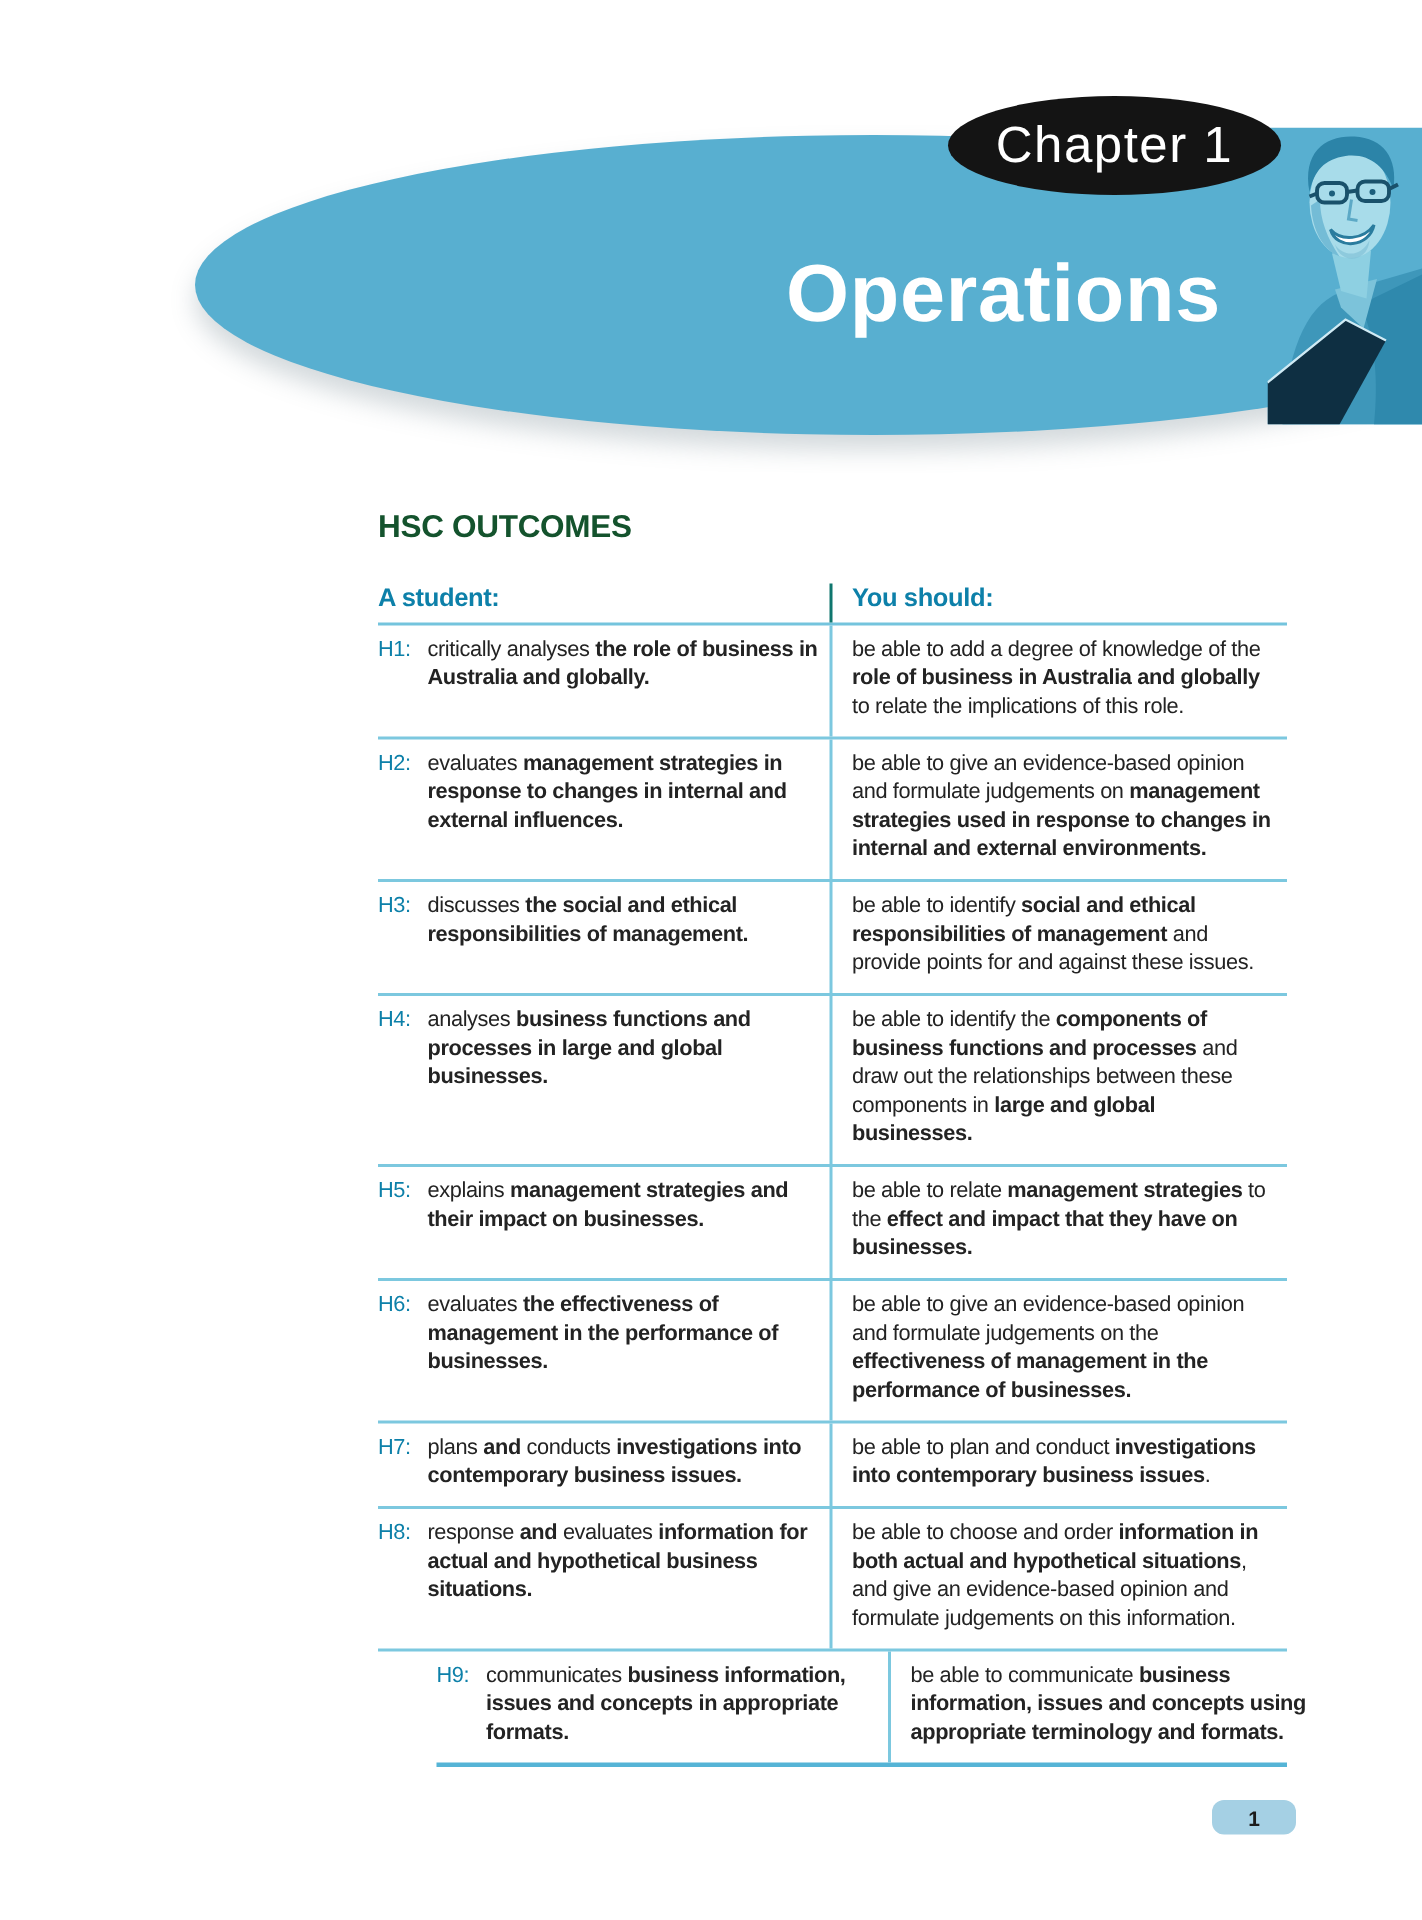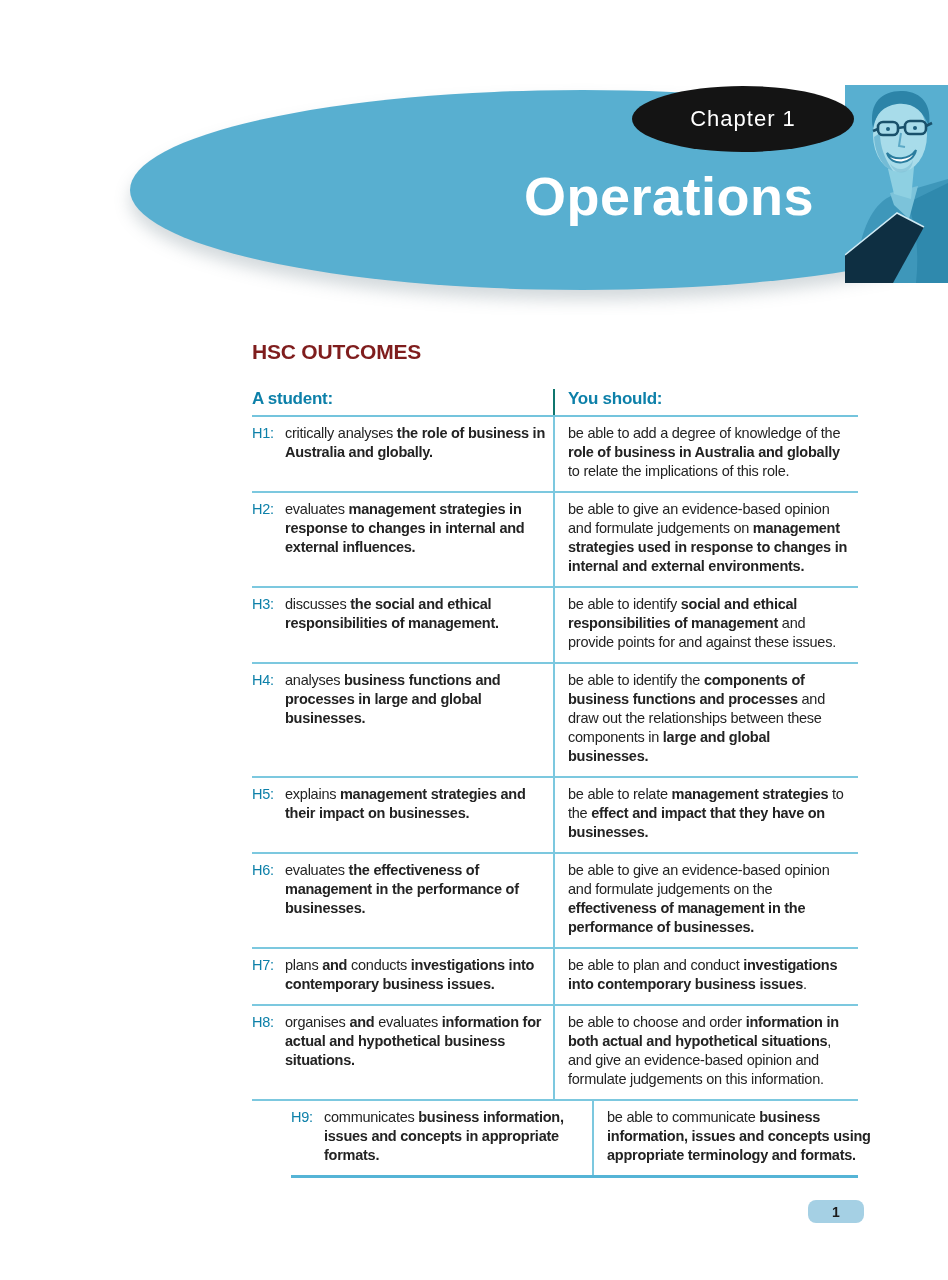--- a/index.html
+++ b/index.html
@@ -9,32 +9,32 @@
   }
   
   .banner{position:absolute;left:0;top:0;width:948px;height:315px;overflow:hidden;}
   .banner-ellipse{
     position:absolute;left:130px;top:90px;width:905px;height:200px;
     border-radius:50%;background:#58afd0;
     box-shadow:0 10px 16px rgba(110,130,140,.30);
   }
   .photo{position:absolute;left:845px;top:85px;width:103px;height:198px;}
   .chapter-badge{
-    position:absolute;left:632px;top:86px;width:222px;height:66px;border-radius:50%;
+    position:absolute;left:632px;top:64px;width:222px;height:66px;border-radius:50%;
     background:#141414;color:#ffffff;display:flex;align-items:center;justify-content:center;
-    font-size:22px;font-weight:400;letter-spacing:1px;
+    font-size:34px;font-weight:400;letter-spacing:1px;
   }
   .chapter-title{
     position:absolute;top:166px;right:134px;color:#ffffff;
     font-size:54px;font-weight:700;letter-spacing:0.5px;line-height:60px;
   }
   
   .content{position:absolute;left:252px;top:340px;width:606px;}
   .outcomes-heading{
-    margin:0 0 25px 0;color:#7f1d1d;font-size:21px;font-weight:700;letter-spacing:-0.2px;
+    margin:0 0 25px 0;color:#14532d;font-size:21px;font-weight:700;letter-spacing:-0.2px;
   }
   .otable{width:606px;font-size:14.5px;line-height:19px;letter-spacing:-0.25px;}
   .thead{display:grid;grid-template-columns:301px 305px;border-bottom:2px solid #74c4dd;}
   .thead .hcell{color:#0d80a9;font-size:17px;font-weight:700;padding:0 0 7px 0;}
   .thead .hcell.rt{border-left:2px solid #0f766e;padding-left:13px;}
   .row{display:grid;grid-template-columns:301px 305px;border-bottom:2px solid #7cc8df;}
   .row:last-child{border-bottom:3px solid #55b4d6;margin-left:39px;}
   .cell{padding:7px 0 10px 0;}
   .cell.left{display:flex;padding-right:8px;}
   .code{flex:0 0 33px;color:#0d80a9;font-weight:400;}
@@ -157,21 +157,21 @@
           <div class="row">
             <div class="cell left">
               <span class="code">H7:</span>
               <div class="ltext"><span class="s-i">plans</span><span class="s-b"> and </span><span class="s-i">conducts</span><span class="s-b"> investigations into contemporary business issues.</span></div>
             </div>
             <div class="cell right"><span class="s-r">be able to </span><span class="s-i">plan and conduct</span><span class="s-r"> </span><span class="s-b">investigations into contemporary business issues</span><span class="s-r">.</span></div>
           </div>
           <div class="row">
             <div class="cell left">
               <span class="code">H8:</span>
-              <div class="ltext"><span class="s-i">organises</span><span class="s-b"> and </span><span class="s-i">evaluates</span><span class="s-b"> information for actual and hypothetical business situations.</span></div>
+              <div class="ltext"><span class="s-i">response</span><span class="s-b"> and </span><span class="s-i">evaluates</span><span class="s-b"> information for actual and hypothetical business situations.</span></div>
             </div>
             <div class="cell right"><span class="s-r">be able to </span><span class="s-i">choose and order</span><span class="s-r"> </span><span class="s-b">information in both actual and hypothetical situations</span><span class="s-r">, and </span><span class="s-i">give an evidence-based opinion and formulate judgements</span><span class="s-r"> on this information.</span></div>
           </div>
           <div class="row">
             <div class="cell left">
               <span class="code">H9:</span>
               <div class="ltext"><span class="s-i">communicates</span><span class="s-b"> business information, issues and concepts in appropriate formats.</span></div>
             </div>
             <div class="cell right"><span class="s-r">be able to </span><span class="s-i">communicate</span><span class="s-r"> </span><span class="s-b">business information, issues and concepts using appropriate terminology and formats.</span></div>
           </div>

